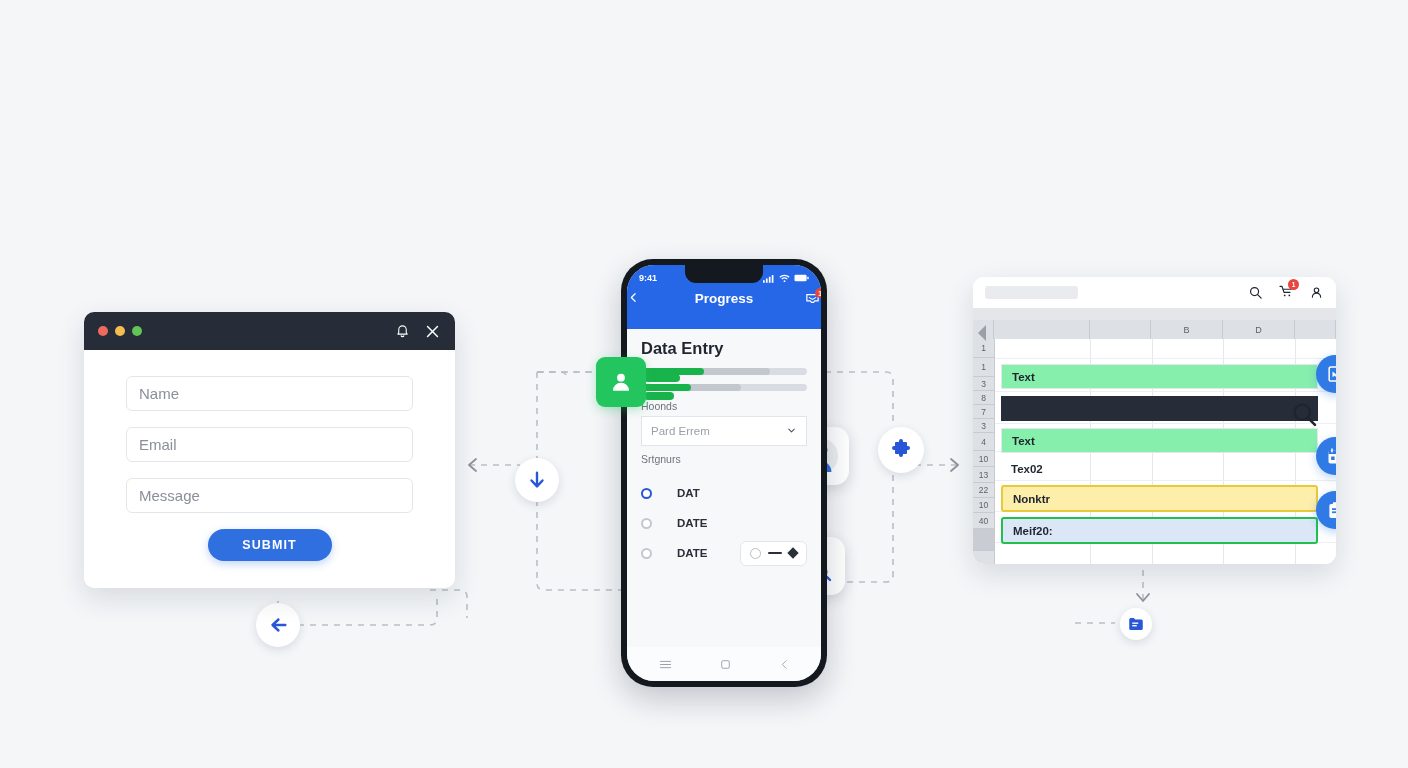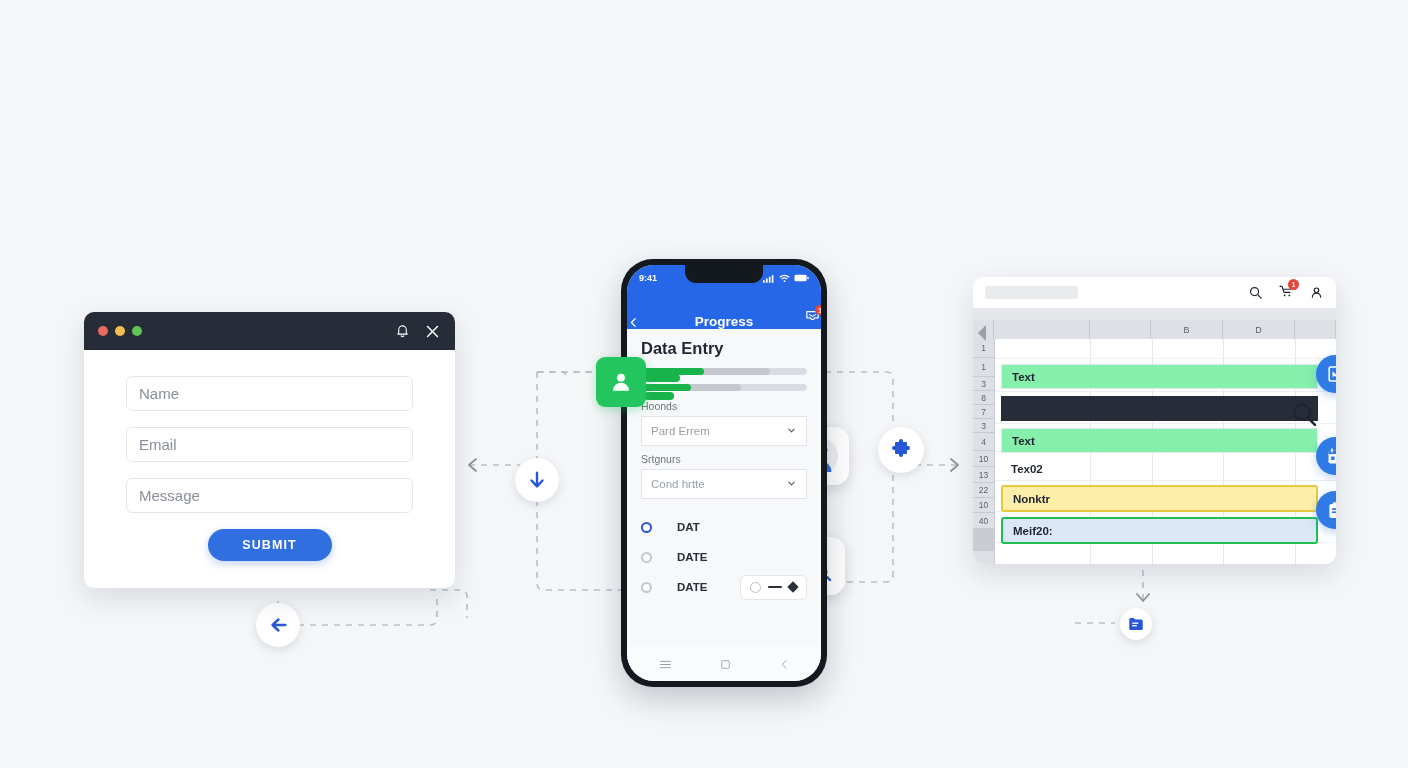--- a/index.html
+++ b/index.html
@@ -89,21 +89,21 @@
     background: #14181f; border-radius: 0 0 11px 11px; z-index: 6;
   }
   .statusbar {
     height: 26px; background: #2667e8; color: #fff;
     display: flex; align-items: center; justify-content: space-between;
     padding: 0 12px 0 12px; font-size: 9px; font-weight: bold;
   }
   .sb-right { display: flex; align-items: center; gap: 4px; }
   .appbar {
     height: 38px; background: #2667e8; color: #fff;
-    display: flex; align-items: flex-end; padding: 0 0;
+    display: flex; align-items: flex-start; padding: 0 0;
     position: relative;
   }
   .appbar-title {
     position: absolute; left: 0; right: 0; text-align: center;
     font-size: 13.5px; font-weight: bold;
   }
   .appbar .sp { margin-left: auto; position: relative; z-index: 2; }
   .notif-dot {
     position: absolute; top: -3px; right: -4px;
     background: #e8453c; color: #fff;
@@ -390,28 +390,20 @@
         <div class="ph-select">
           <span>Pard Errem</span>
           <span class="chev">
             <svg width="11" height="11" viewBox="0 0 24 24">
                 <path d="M6 9 L12 15 L18 9" fill="none" stroke="#4a5260" stroke-width="2.2" stroke-linecap="round" stroke-linejoin="round"></path>
               </svg>
           </span>
         </div>
 
         <div class="ph-label">Srtgnurs</div>
-        <div class="ph-select">
-          <span>Cond hrtte</span>
-          <span class="chev">
-            <svg width="11" height="11" viewBox="0 0 24 24">
-                <path d="M6 9 L12 15 L18 9" fill="none" stroke="#4a5260" stroke-width="2.2" stroke-linecap="round" stroke-linejoin="round"></path>
-              </svg>
-          </span>
-        </div>
 
         <div class="radios">
           <div class="radio-row">
             <span class="radio on"></span>
             <span class="radio-lbl">DAT</span>
           </div>
           <div class="radio-row">
             <span class="radio"></span>
             <span class="radio-lbl">DATE</span>
           </div>

